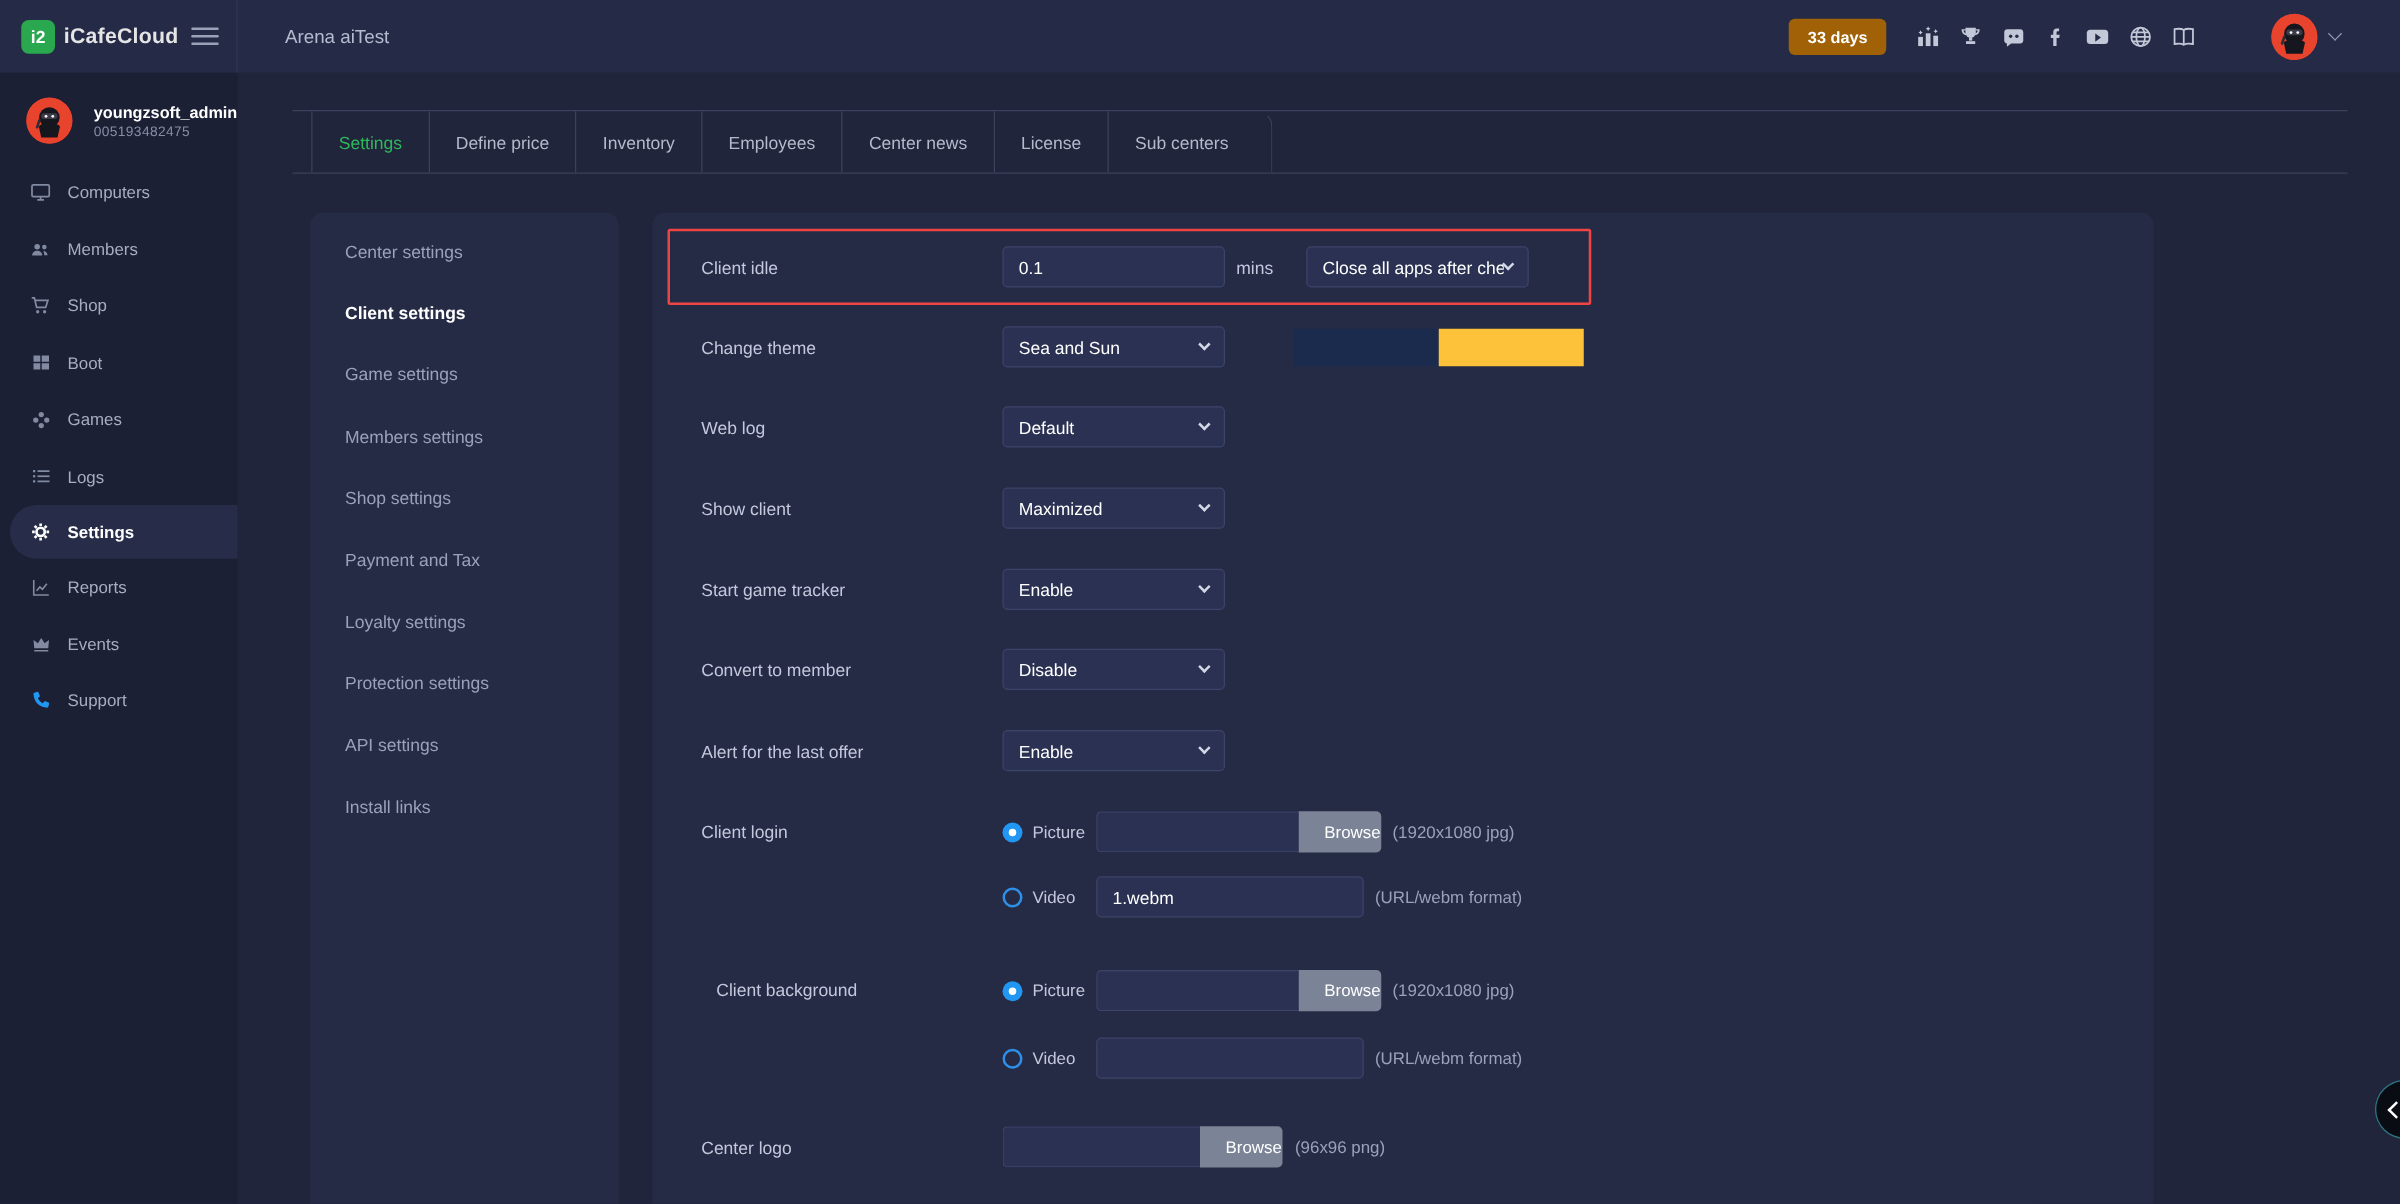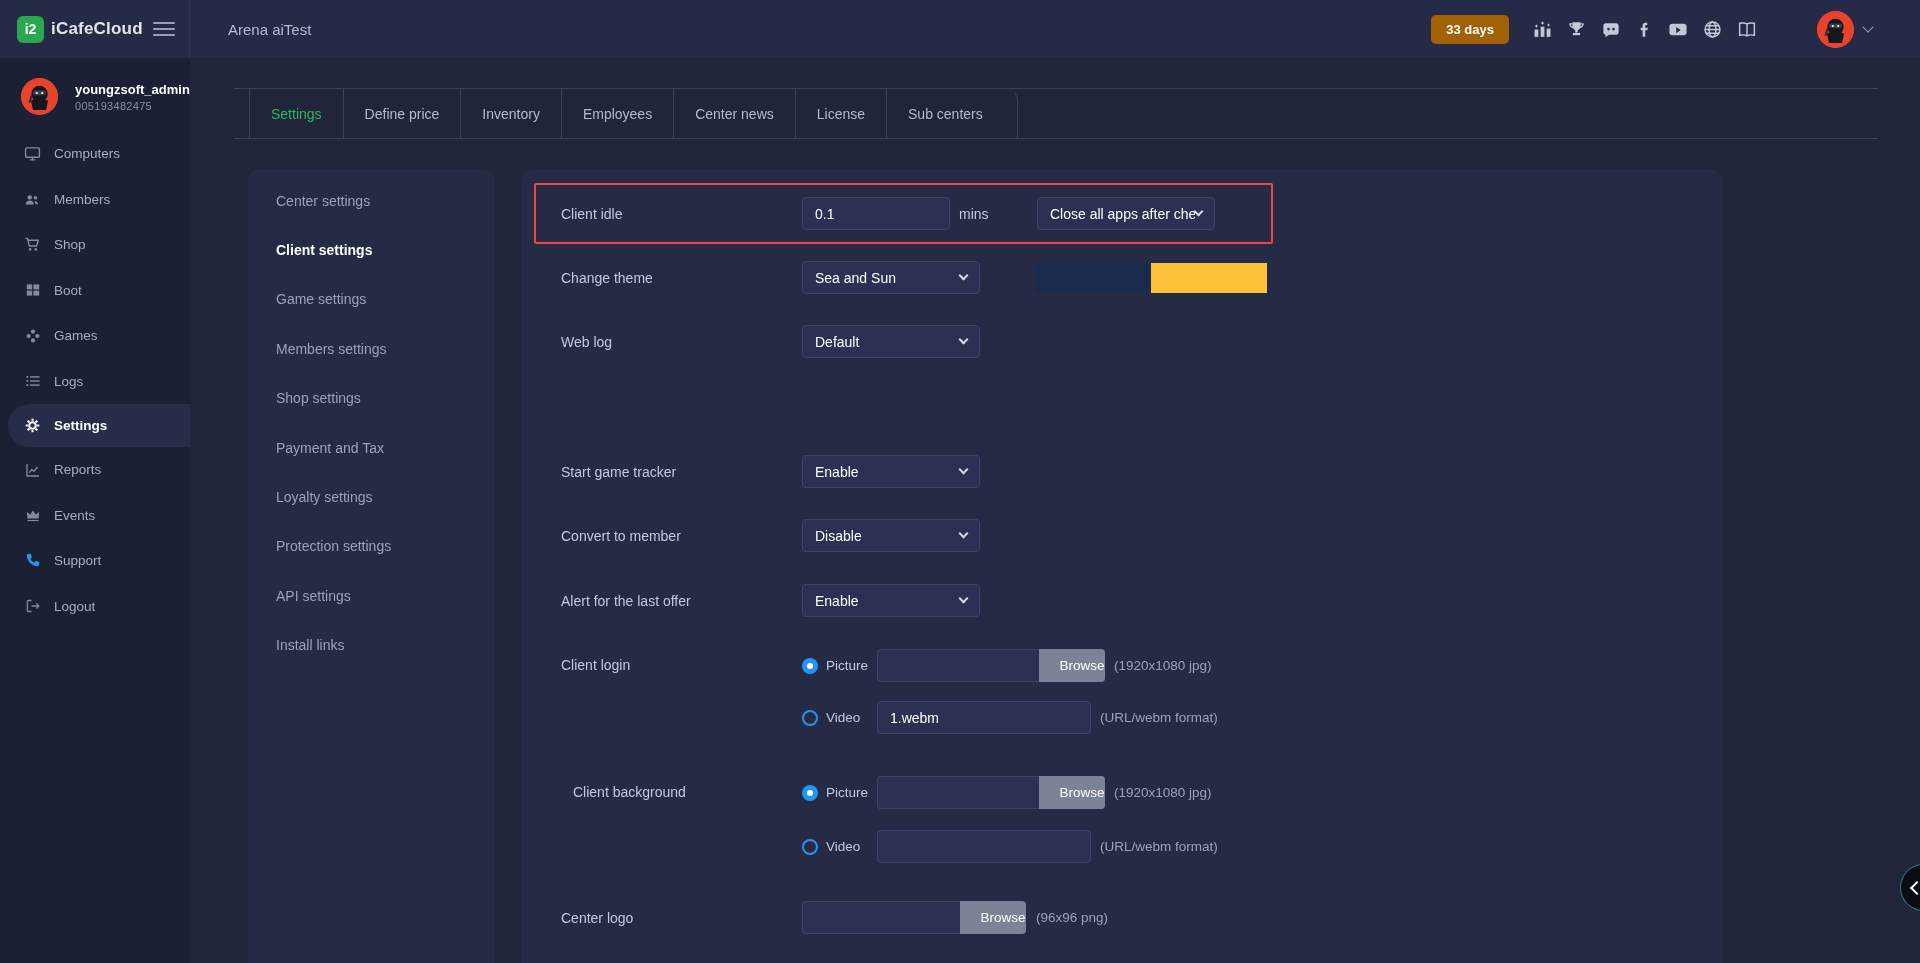--- a/index.html
+++ b/index.html
@@ -271,29 +271,20 @@
         <span>Events</span>
     </li>
     <li class="nav-item">
       <span class="nico">
         <svg width="17" height="17" viewBox="0 0 16 16" fill="#2196f3">
             <path d="M3.2 2l2.3-.6c.35-.1.7.1.85.4l1 2.4c.12.3.05.66-.2.9L5.9 6.3c.75 1.6 2.05 2.9 3.65 3.65l1.15-1.25c.24-.25.6-.32.9-.2l2.4 1c.3.15.5.5.4.85L13.8 12.7c-.1.35-.42.6-.8.6C7 13.1 2.9 9 2.6 2.8c0-.38.25-.7.6-.8z"></path>
           </svg>
       </span>
         <span>Support</span>
     </li>
-    <li class="nav-item">
-      <span class="nico">
-        <svg width="16" height="16" viewBox="0 0 16 16" fill="none" stroke="#828aa2" stroke-width="1.3">
-            <path d="M6.5 2.5H3.4a1 1 0 0 0-1 1v9a1 1 0 0 0 1 1h3.1"></path>
-            <path d="M6.5 8h7.2M11.3 5.4L13.9 8l-2.6 2.6"></path>
-          </svg>
-      </span>
-        <span>Logout</span>
-    </li>
   </ul>
 </aside>
 
 <main class="content">
   <div class="divider-top"></div>
   <div class="tabs">
     <div class="tab active">Settings</div>
     <div class="tab">Define price</div>
     <div class="tab">Inventory</div>
     <div class="tab">Employees</div>
@@ -319,23 +310,23 @@
         <li>API settings</li>
         <li>Install links</li>
       </ul>
     </div>
 
     <div class="card form-card">
       <div class="hl-box"></div>
 
       <div class="frow r-idle">
         <span class="flabel">Client idle</span>
-        <input class="field" style="width: 148px;" value="0.1">
+        <input class="field" style="width: 178px;" value="0.1">
         <span class="unit">mins</span>
-        <div class="sel field" style="margin-left:42px;">
+        <div class="sel field" style="margin-left:20px;">
           <span style="overflow:hidden;white-space:nowrap;">Close all apps after che</span>
             <span class="chev"></span>
         </div>
       </div>
 
       <div class="frow r-theme">
         <span class="flabel">Change theme</span>
         <div class="sel field">
           <span>Sea and Sun</span>
             <span class="chev"></span>
@@ -347,20 +338,27 @@
       </div>
 
       <div class="frow r-weblog">
         <span class="flabel">Web log</span>
         <div class="sel field">
           <span>Default</span>
             <span class="chev"></span>
         </div>
       </div>
 
+      <div class="frow r-show">
+        <span class="flabel">Show client</span>
+        <div class="sel field">
+          <span>Maximized</span>
+            <span class="chev"></span>
+        </div>
+      </div>
 
       <div class="frow r-tracker">
         <span class="flabel">Start game tracker</span>
         <div class="sel field">
           <span>Enable</span>
             <span class="chev"></span>
         </div>
       </div>
 
       <div class="frow r-convert">

